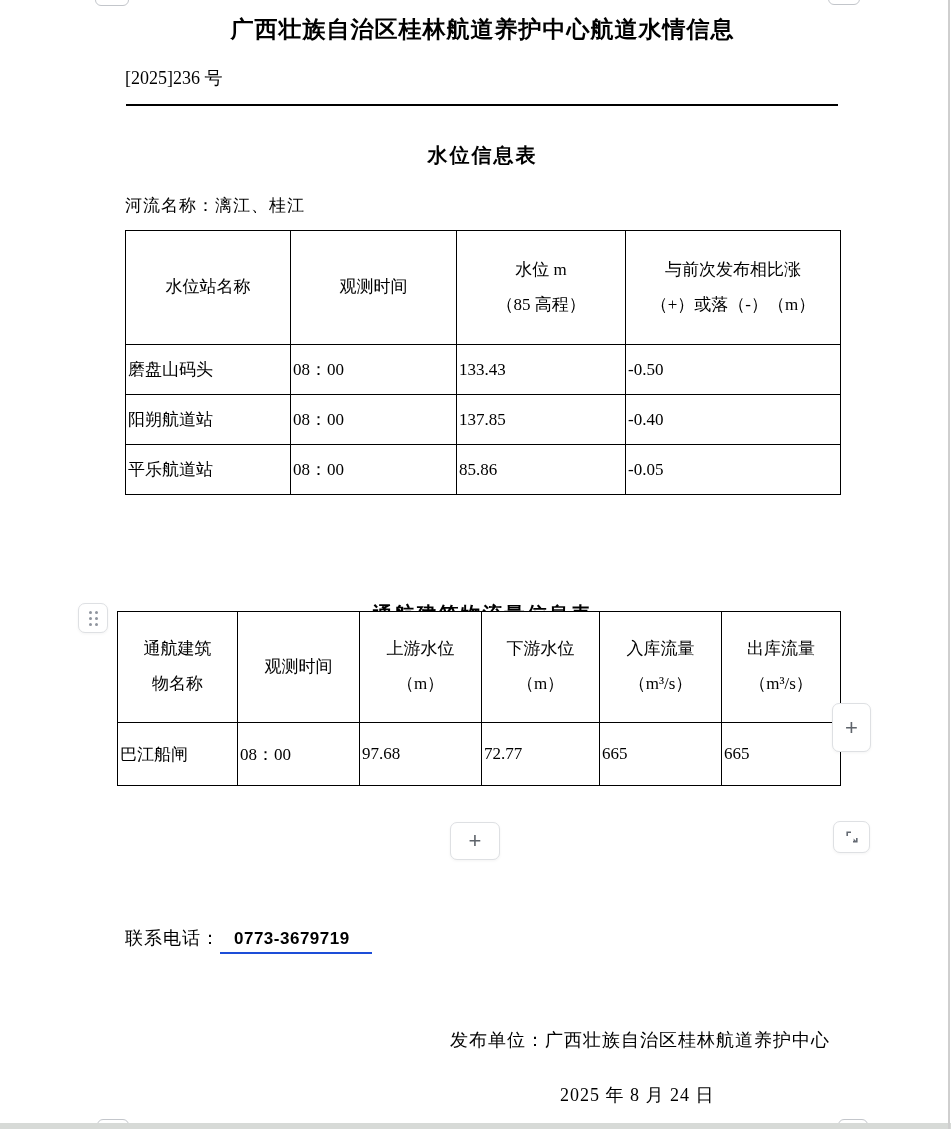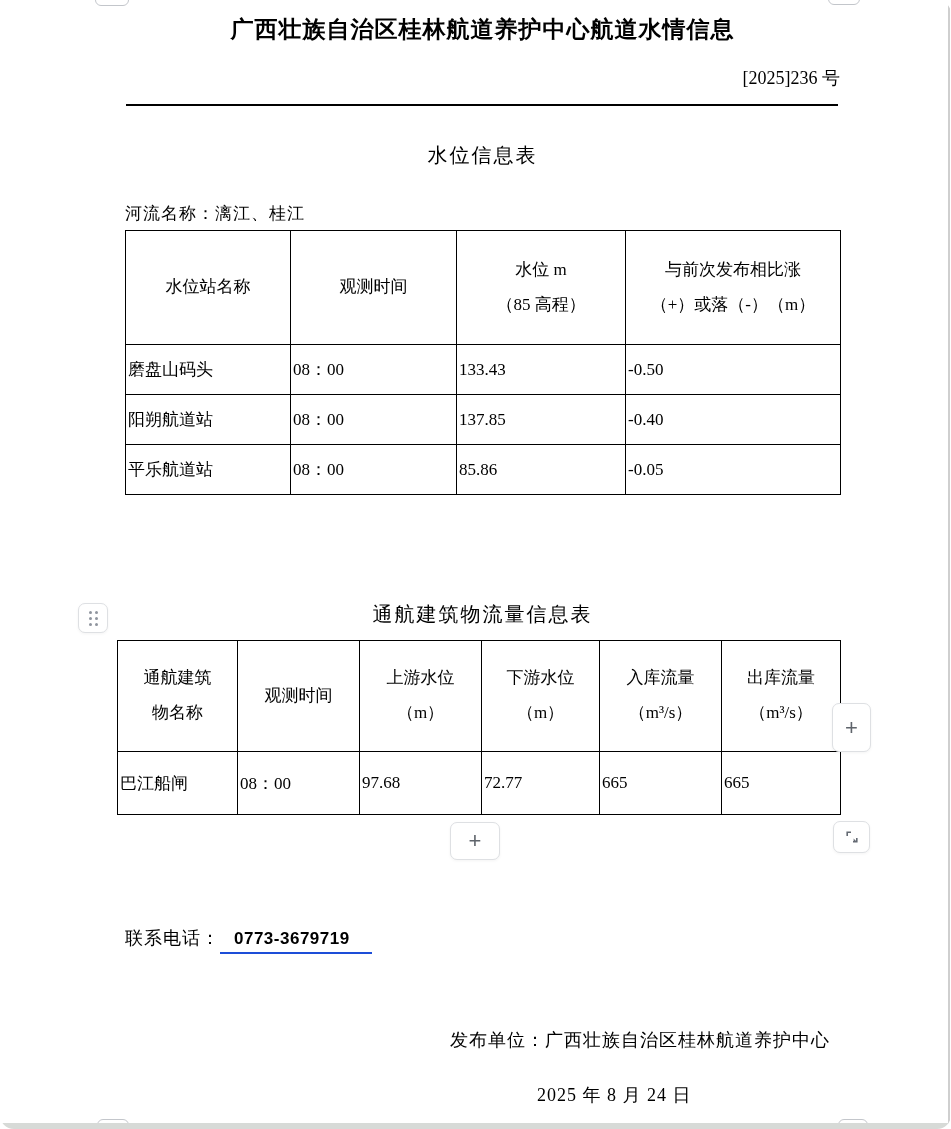--- a/index.html
+++ b/index.html
@@ -1,33 +1,33 @@
 <!DOCTYPE html>
 <html><head>
 <meta charset="utf-8">
 <style>
   html,body{margin:0;padding:0;background:#fff;}
   #page{position:relative;width:951px;height:1129px;background:#ffffff;overflow:hidden;
-        font-family:"Liberation Serif","DejaVu Serif",serif;color:#000;border-radius:14px;}
+        font-family:"Liberation Serif","DejaVu Serif",serif;color:#000;}
   .abs{position:absolute;}
   .doc-title{left:125px;top:14px;width:715px;text-align:center;font-size:23px;font-weight:bold;letter-spacing:1px;}
-  .doc-number{left:125px;top:66px;width:715px;text-align:right;font-size:18px;}
+  .doc-number{left:125px;top:66px;width:715px;text-align:left;font-size:18px;}
   .rule{left:126px;top:104px;width:712px;height:2px;background:#000;}
-  .sec-title{width:715px;text-align:center;font-size:20px;font-weight:normal;letter-spacing:2px;}
+  .sec-title{width:715px;text-align:center;font-size:20px;font-weight:bold;letter-spacing:2px;}
   .sec1-title{left:125px;top:142px;}
   .sec2-title{left:125px;top:601px;}
-  .river-line{left:125px;top:194px;font-size:17px;letter-spacing:1px;margin-top:8px;}
+  .river-line{left:125px;top:194px;font-size:17px;letter-spacing:1px;}
   table{border-collapse:collapse;table-layout:fixed;position:absolute;background:#fff;}
   th,td{border:1.5px solid #000;vertical-align:middle;
         font-weight:normal;font-size:17px;padding:0 2px;}
   th .hl{line-height:2.05;}
   #table1{left:125px;top:230px;width:715px;}
   #table1 tr.hdr{height:114px;}
   #table1 tr.data{height:50px;}
-  #table2{left:117px;top:640px;width:723px;}
+  #table2{left:117px;top:611px;width:723px;}
   #table2 tr.hdr{height:111px;}
   #table2 tr.data{height:63px;}
   .ctl{position:absolute;background:#fff;border:1px solid #dee0e3;border-radius:7px;
        box-shadow:0 1px 3px rgba(31,35,41,.05);display:flex;align-items:center;justify-content:center;cursor:pointer;}
   .plus-glyph{font-family:"Liberation Sans",sans-serif;font-size:22px;font-weight:200;color:#5f646b;line-height:1;}
   .drag-btn{left:78px;top:603px;width:28px;height:28px;}
   .dots{display:grid;grid-template-columns:3px 3px;grid-template-rows:3px 3px 3px;gap:3px;}
   .dots i{width:3px;height:3px;border-radius:50%;background:#8f959e;}
   .addcol-btn{left:832px;top:703px;width:37px;height:47px;}
   .addrow-btn{left:450px;top:822px;width:48px;height:36px;}
@@ -37,21 +37,21 @@
   .pb-tr{left:828px;top:-25px;width:30px;height:28px;}
   .pb-bl{left:97px;top:1119px;width:30px;height:24px;z-index:1;}
   .pb-br{left:838px;top:1119px;width:28px;height:24px;z-index:1;}
   .page-gap{left:0;top:1123px;width:951px;height:6px;background:#d7dad7;z-index:2;}
   .right-edge{left:948px;top:0;width:2px;height:1129px;background:#cfcfcf;z-index:3;}
   .contact{left:125px;top:926px;font-size:18px;letter-spacing:1px;}
   .phone{display:inline-block;font-family:"Liberation Sans","DejaVu Sans",sans-serif;
          font-weight:bold;font-size:17px;letter-spacing:0.5px;
          border-bottom:2px solid #1d4ed8;padding:0 22px 3px 14px;}
   .publisher{top:1028px;right:121px;font-size:18px;letter-spacing:1px;}
-  .pubdate{top:1083px;left:537px;font-size:18px;letter-spacing:1px;}
+  .pubdate{top:1083px;left:560px;font-size:18px;letter-spacing:1px;}
 </style>
 </head>
 <body>
 
 <div id="page">
 
   <div class="partial-btn pb-tl"></div>
   <div class="partial-btn pb-tr"></div>
   <div class="partial-btn pb-bl"></div>
   <div class="partial-btn pb-br"></div>

